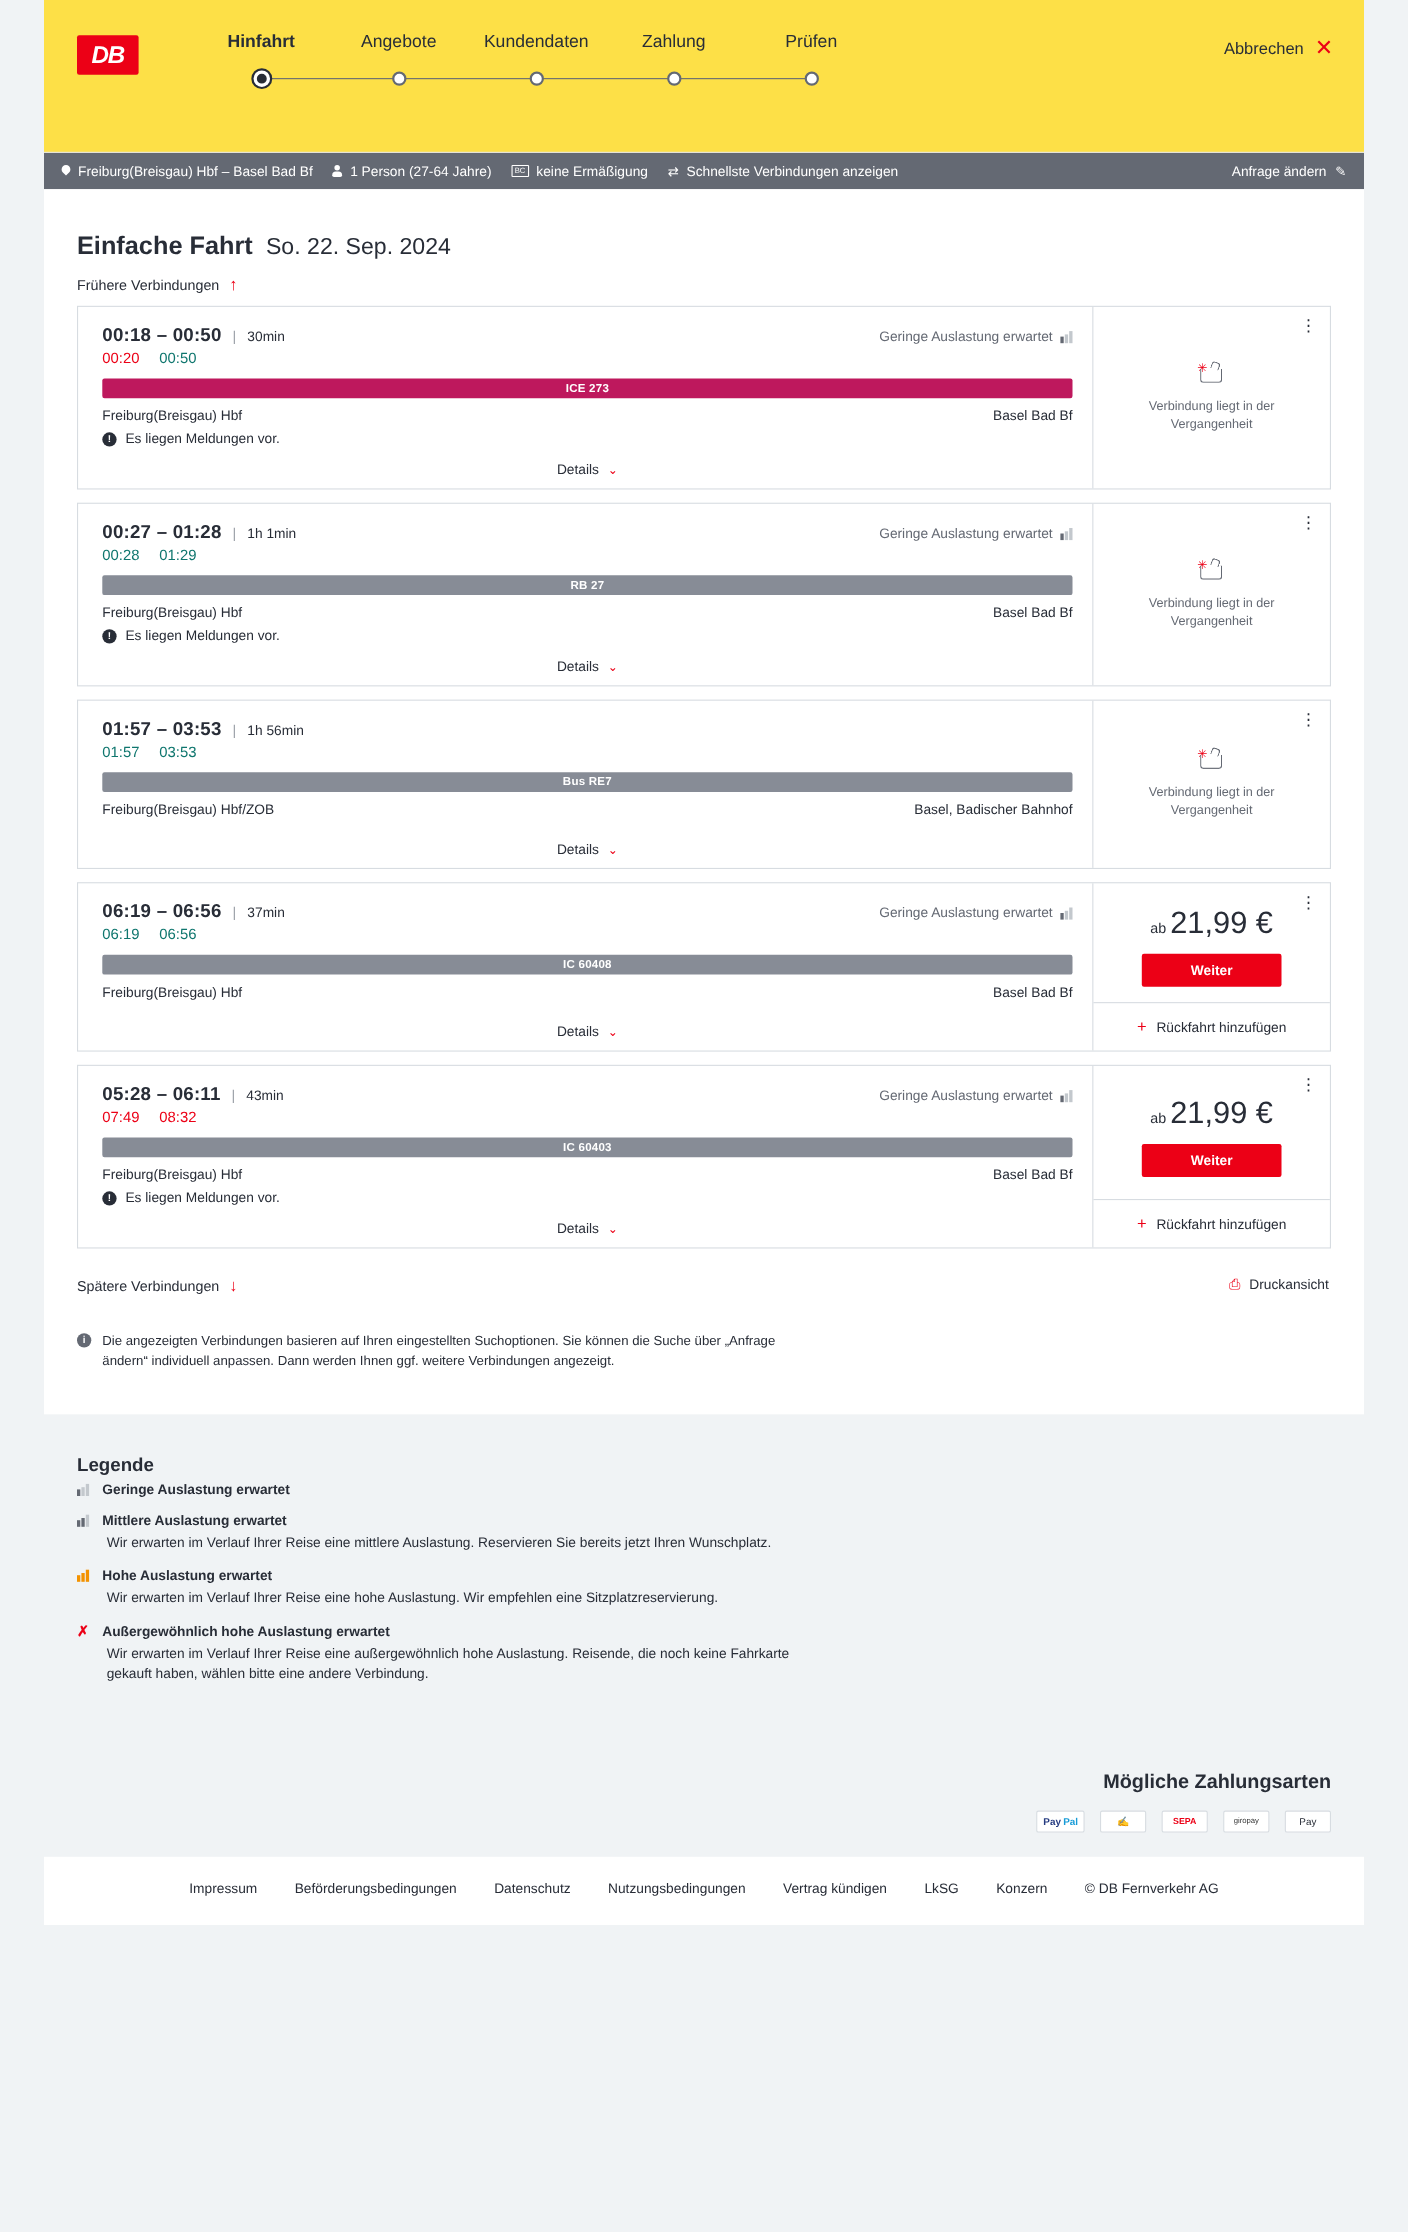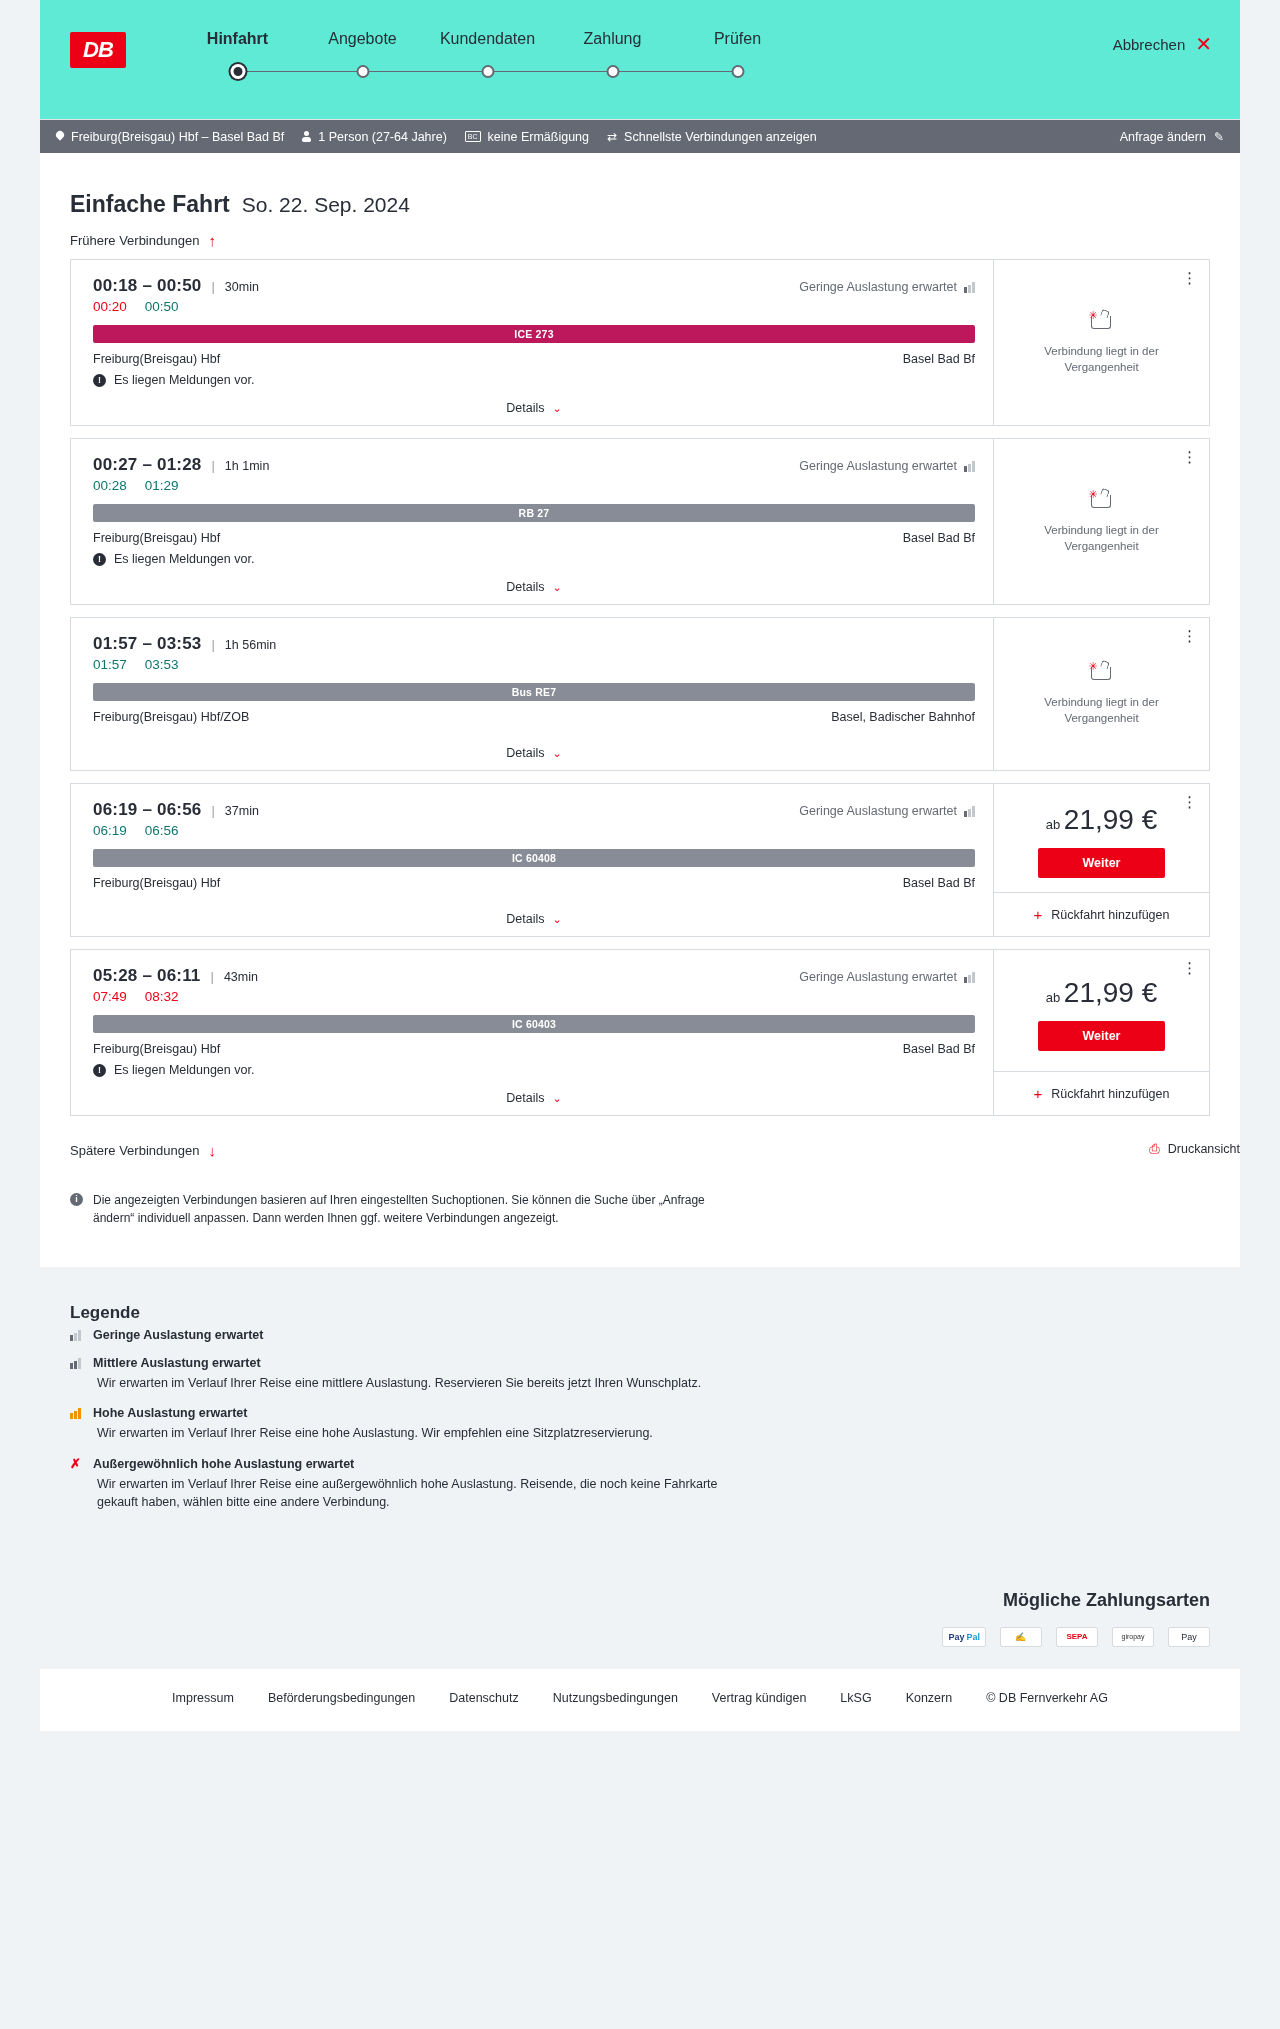--- a/index.html
+++ b/index.html
@@ -9,23 +9,23 @@
     background: #f0f3f5;
     font-family: "Liberation Sans", sans-serif;
     font-size: 13px;
     color: #282d37;
     -webkit-font-smoothing: antialiased;
   }
   .page { width: 1280px; position: relative; }
 
   
   .header {
-    background:#5eead4;
+    background:#fde047;
     margin: 0 40px;
-    height: 120px;
+    height: 139px;
     position: relative;
     border-bottom: 1px solid #e3e4e5;
   }
   .db-logo {
     position:absolute; left:30px; top:32px;
     width:56px; height:36px; background:#ec0016; color:#fff;
     border-radius:2px; display:flex; align-items:center; justify-content:center;
     font-weight:bold; font-size:22px; letter-spacing:-1px; font-style:italic;
   }
   .steps { position:absolute; left:135px; top:30px; display:flex; }
@@ -69,21 +69,21 @@
 
   
   .content { margin:0 40px; background:#fff; padding:0 0 40px 0; }
   .title-row { padding: 38px 30px 0 30px; display:flex; align-items:baseline; gap:12px;}
   .title-row h1 { font-size:23px; margin:0; font-weight:bold; }
   .title-row .date { font-size:21px; }
   .earlier, .later {
     padding:14px 30px 10px 30px; font-size:13px; color:#282d37; display:flex; align-items:center; gap:9px; cursor:pointer;
   }
   .arrow-up, .arrow-dn { color:#ec0016; font-size:15px; }
-  .later-row { display:flex; align-items:center; justify-content:space-between; }
+  .later-row { display:flex; align-items:center; justify-content:space-between; padding-right:32px;}
   .print { display:flex; align-items:center; gap:8px; font-size:12.5px; cursor:pointer;}
   .print .p-ic { color:#ec0016; font-size:13px; }
 
   
   .conn {
     margin: 0 30px 12px 30px;
     display:flex;
     border:1px solid #d7dce1;
     background:#fff;
   }

